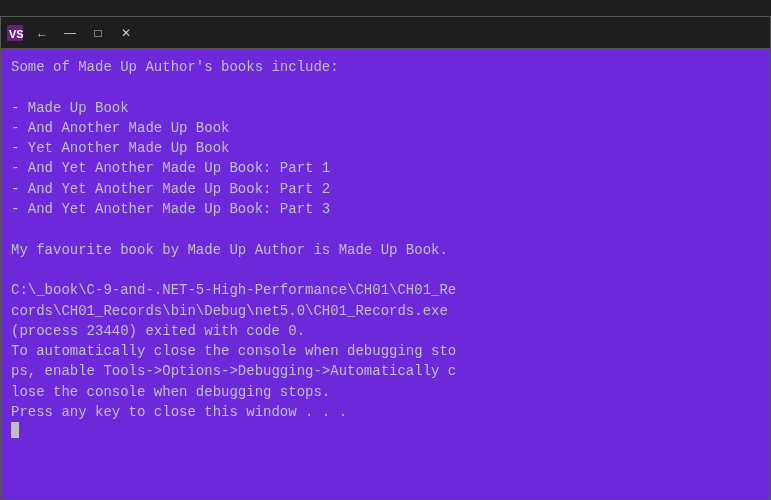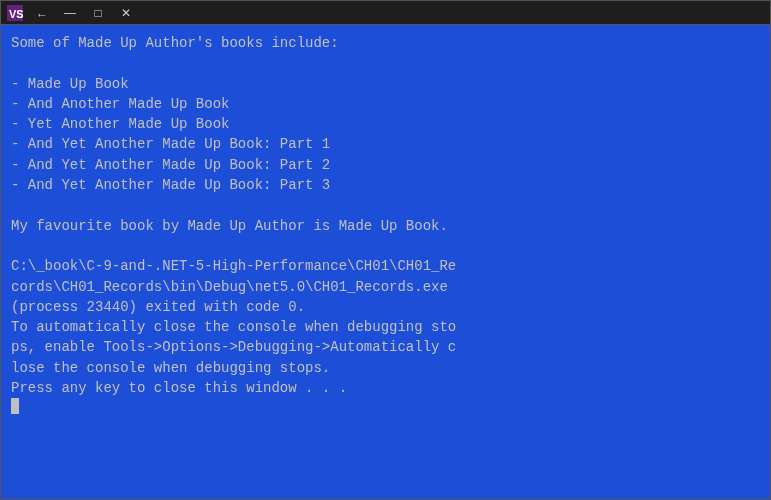--- a/index.html
+++ b/index.html
@@ -17,23 +17,24 @@
       height: 500px;
       overflow: hidden;
     }
 
     .title-bar {
       background: #1e1e1e;
       border: 1px solid #555;
       border-bottom: none;
       display: flex;
       align-items: center;
-      height: 24px;
+      height: 32px;
       padding: 0 6px;
       flex-shrink: 0;
+      margin-top: 16px;
     }
 
     .title-bar-icon {
       width: 16px;
       height: 16px;
       margin-right: 6px;
       flex-shrink: 0;
     }
 
     .title-bar-text {
@@ -56,21 +57,21 @@
       color: #cccccc;
       font-size: 12px;
       cursor: pointer;
       display: flex;
       align-items: center;
       justify-content: center;
       font-family: 'Segoe UI', Arial, sans-serif;
     }
 
     .console-window {
-      background: #1d4ed8;
+      background: #6d28d9;
       border: 1px solid #555;
       flex: 1;
       padding: 8px 10px;
       overflow: hidden;
       position: relative;
     }
 
     .console-text {
       color: #c0c0c0;
       font-family: 'Courier New', Courier, monospace;

